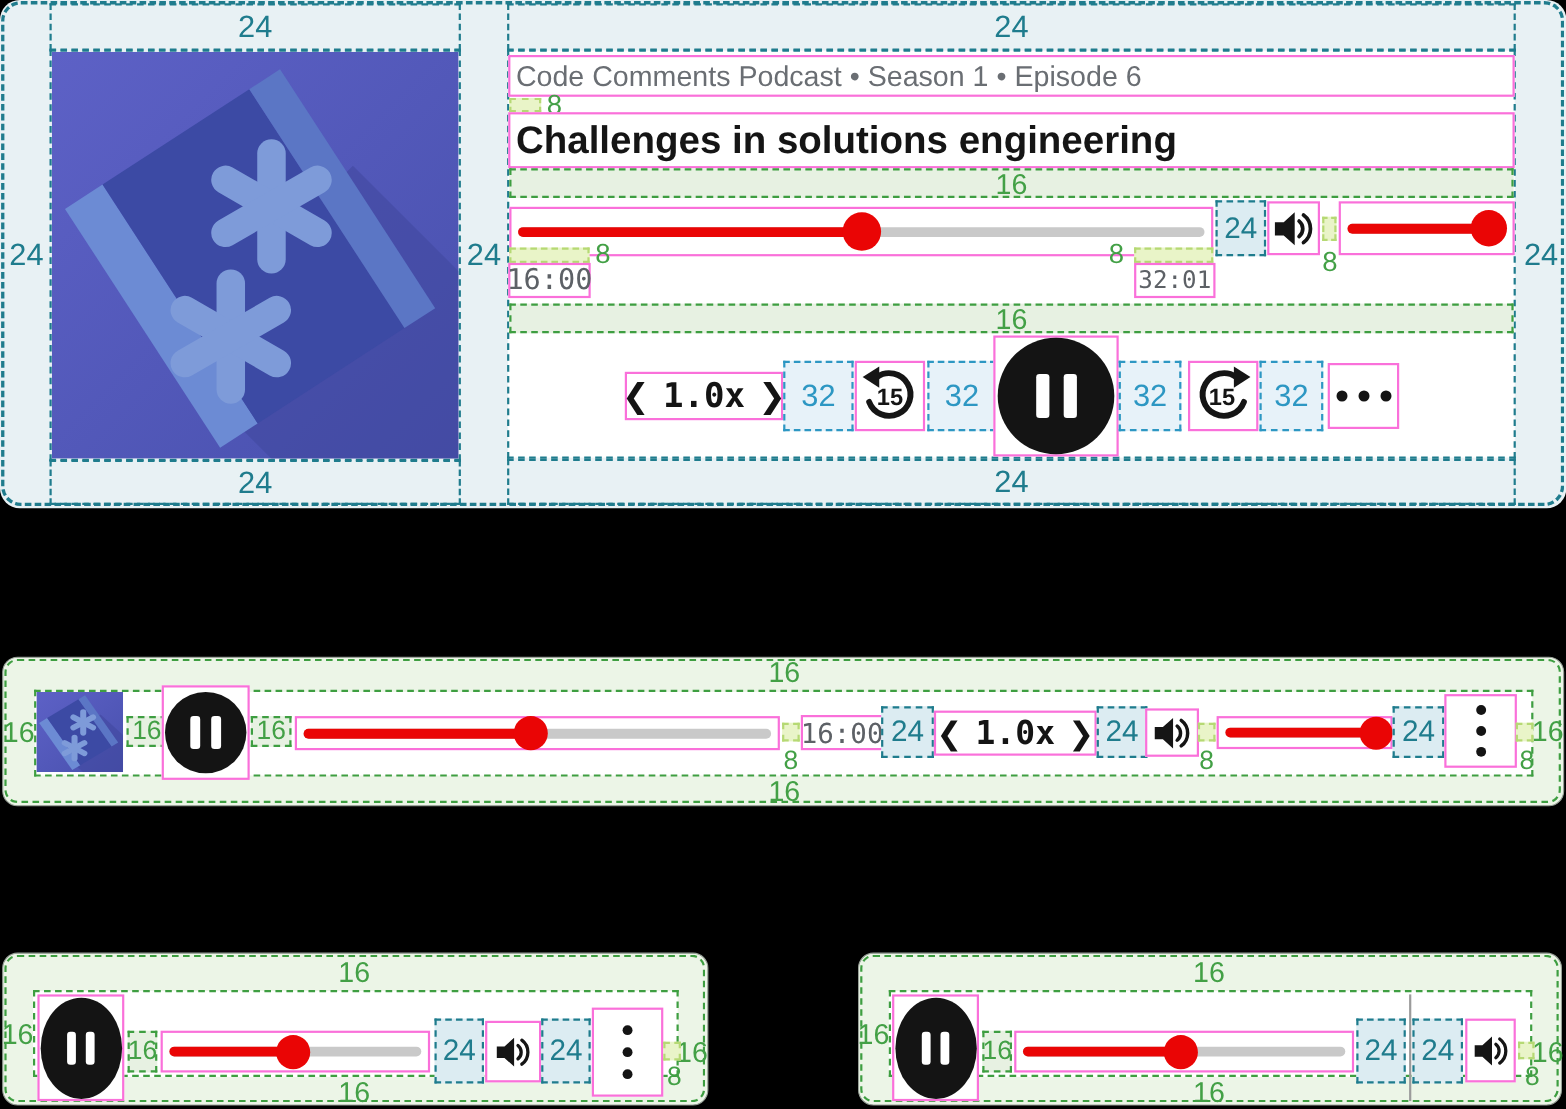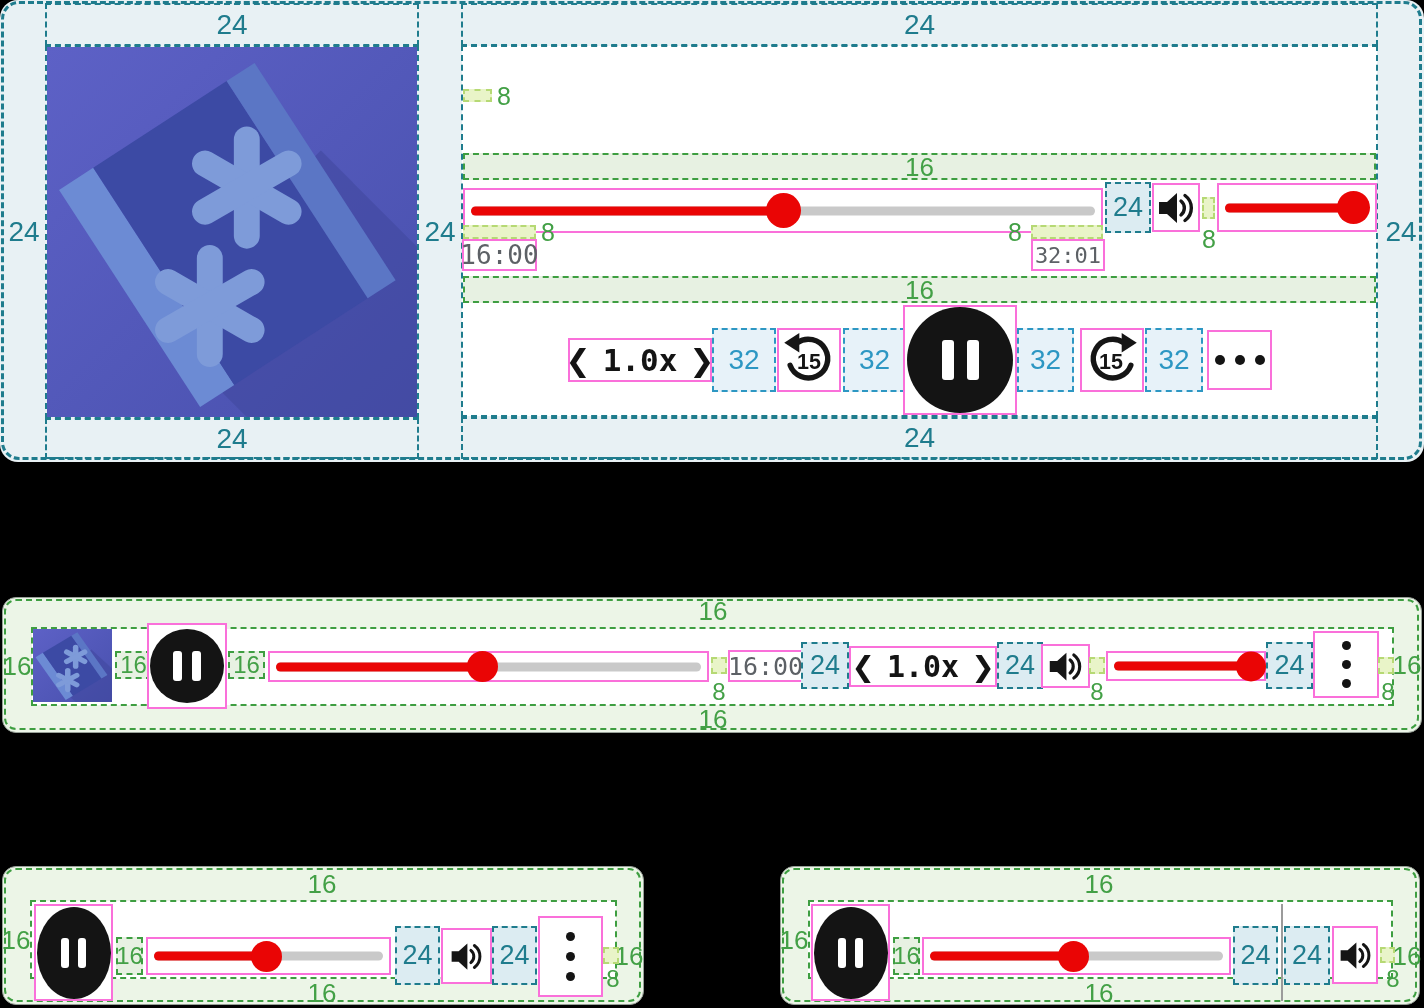--- a/index.html
+++ b/index.html
@@ -101,24 +101,30 @@
     <span class="lbl teal" style="left:24px;top:232px;font-size:28px;">24</span>
     <span class="lbl teal" style="left:440px;top:232px;font-size:28px;">24</span>
     <span class="lbl teal" style="left:1401px;top:232px;font-size:28px;">24</span>
 
     <div class="abs" style="left:47px;top:47px;width:370px;height:370px;">
       <svg class="art" viewBox="0 0 100 100" preserveAspectRatio="none">
           <use href="#artSym"></use>
         </svg>
     </div>
 
+    <div class="abs pk" style="left:462px;top:50px;width:915px;height:38px;display:flex;align-items:center;">
+      <span style="font-size:26px;color:#6a6e73;padding-left:5px;white-space:nowrap;">Code Comments Podcast • Season 1 • Episode 6</span>
+    </div>
 
     <div class="abs lime" style="left:463px;top:89px;width:29px;height:13px;"></div>
     <span class="lbl grn" style="left:504px;top:96px;font-size:25px;">8</span>
 
+    <div class="abs pk" style="left:462px;top:102px;width:915px;height:51px;display:flex;align-items:center;">
+      <span style="font-size:35px;font-weight:600;color:#151515;padding-left:5px;white-space:nowrap;">Challenges in solutions engineering</span>
+    </div>
 
     <div class="abs sp gstrip" style="left:463px;top:153px;width:913px;height:27px;">
         <span>16</span>
       </div>
 
     <div class="abs pk" style="left:463px;top:188px;width:640px;height:45px;">
       <div class="slider" style="--th:35px;">
         <div class="track">
           <div class="fill" style="width: 50%;"></div>
         </div>

